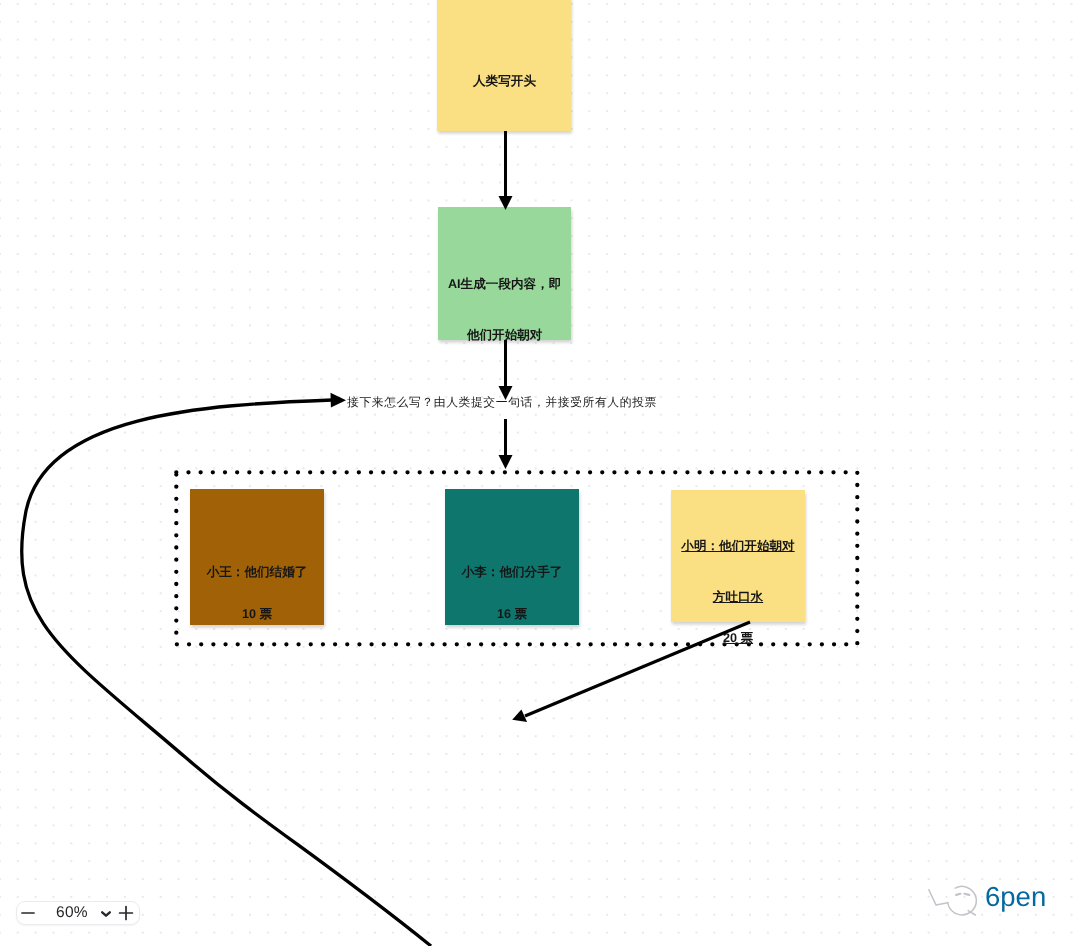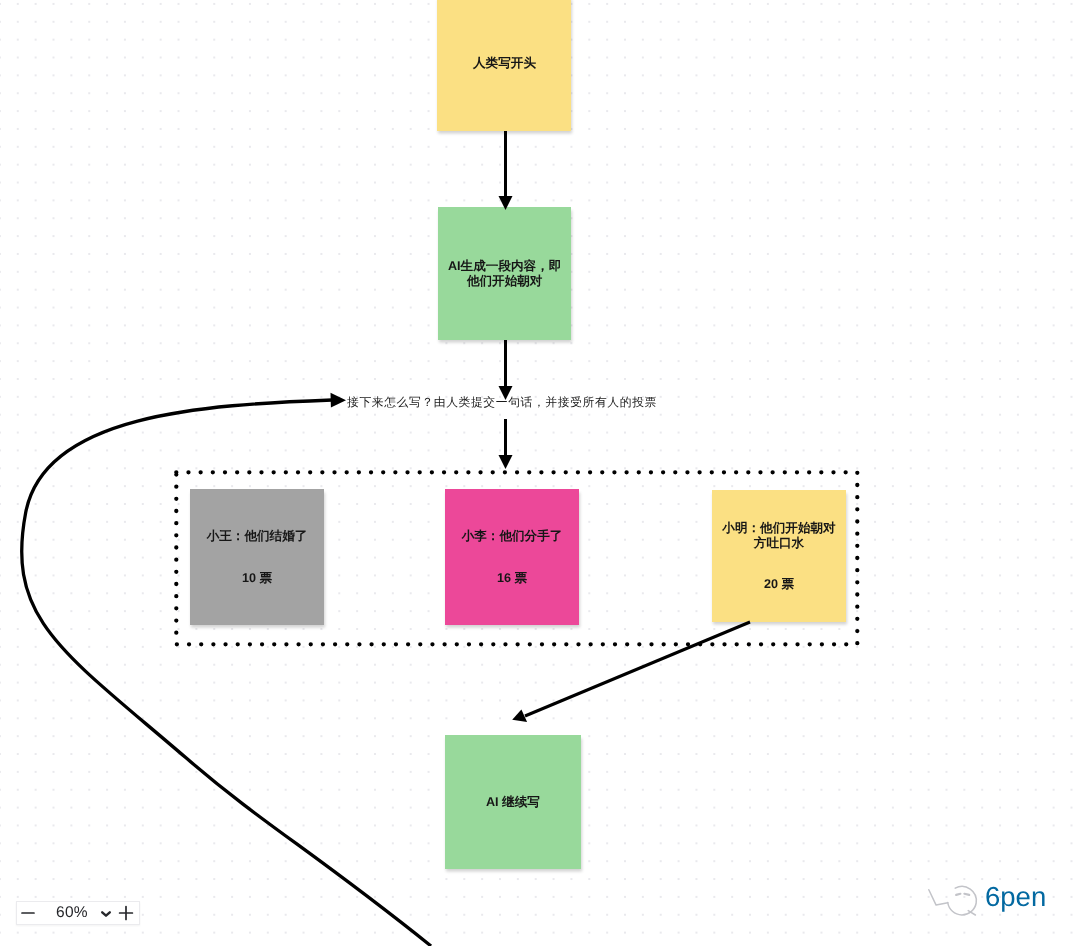--- a/index.html
+++ b/index.html
@@ -11,38 +11,38 @@
     background-image:radial-gradient(circle, #e9e9ed 0.85px, transparent 1.05px);
     background-size:17.86px 17.86px;background-position:-9px -5px;}
   .node{position:absolute;box-sizing:border-box;display:flex;align-items:center;justify-content:center;
     text-align:center;font-size:12.6px;line-height:14.5px;color:#161616;font-weight:700;
     box-shadow:1px 2.5px 3px rgba(0,0,0,.18);}
   svg.edges{position:absolute;left:0;top:0;width:1080px;height:946px;overflow:visible;}
   .lbl{position:absolute;font-size:11px;color:#1a1a1a;font-weight:400;white-space:nowrap;
     opacity:.999;will-change:transform;}
   .group{position:absolute;box-sizing:border-box;}
   #zoombar{position:absolute;left:16px;top:901px;width:124px;height:24px;display:flex;align-items:center;
-    background:#fff;border:1px solid #ebebee;border-radius:0;box-shadow:0 1px 2px rgba(0,0,0,.05);
+    background:#fff;border:1px solid #ebebee;border-radius:9px;box-shadow:0 1px 2px rgba(0,0,0,.05);
     box-sizing:border-box;}
   .zbtn{background:none;border:0;padding:0;margin:0;cursor:pointer;color:#25262a;
     font-family:"Liberation Sans",sans-serif;line-height:1;
     display:flex;align-items:center;justify-content:center;height:22px;}
   .zminus{width:37px;padding-right:13px;}
   .zplus{width:26px;padding-right:2px;}
   .zlevel{opacity:.999;font-size:15.5px;color:#25262a;font-weight:400;width:40px;text-align:center;letter-spacing:.2px;}
   .zchev{width:24px;padding-left:6px;}
 
   #n-start{left:437px;top:-4px;width:134px;height:135px;background:#fbe083;}
   #n-ai1{left:438px;top:207px;width:133px;height:133px;background:#98d99b;padding:0 8px;}
   #n-ai2{left:445px;top:735px;width:136px;height:134px;background:#98d99b;}
-  #n-opt1{left:190px;top:489px;width:134px;height:136px;background:#a3a3a3;}
-  #n-opt2{left:445px;top:489px;width:134px;height:136px;background:#ec4899;}
-  #n-opt3{left:712px;top:490px;width:134px;height:132px;background:#fbe083;padding:3px 6px;}
+  #n-opt1{left:190px;top:489px;width:134px;height:136px;background:#a16207;}
+  #n-opt2{left:445px;top:489px;width:134px;height:136px;background:#0f766e;}
+  #n-opt3{left:671px;top:490px;width:134px;height:132px;background:#fbe083;padding:3px 6px;text-decoration:underline;}
   .sticky-inner{width:100%;}
-  .node *, .node > span{will-change:transform;position:relative;}
+  .node *, .node > span{will-change:transform;position:relative;margin-top:36px;}
   .votes{margin-top:27px;}
 
   #voting-group{left:173.7px;top:469.7px;}
 
   #lbl-question{left:347px;top:395px;font-size:11.8px;letter-spacing:0.6px;line-height:14px;}
 
   #watermark{position:absolute;left:925px;top:883px;display:flex;align-items:flex-start;gap:6px;}
   .wm-text{opacity:.999;font-size:27.5px;color:#0369a1;font-family:"Liberation Sans",sans-serif;letter-spacing:0px;line-height:30px;margin-top:-1px;}
 </style>
 </head>
@@ -83,23 +83,20 @@
   <div class="node sticky" id="n-opt3">
     <div class="sticky-inner">
       <div class="node-lines">
         <div>小明：他们开始朝对</div>
         <div>方吐口水</div>
       </div>
       <div class="votes">20 票</div>
     </div>
   </div>
 
-  <div class="node" id="n-ai2">
-    <span>AI 继续写</span>
-  </div>
 
   <div class="lbl" id="lbl-question">接下来怎么写？由人类提交一句话，并接受所有人的投票</div>
 
   <svg class="edges" viewBox="0 0 1080 946">
     <g fill="#000" stroke="#000">
       <path d="M505.5,131 L505.5,197" stroke-width="3.0" fill="none"></path>
       <path d="M505.5,210 L498.5,196 L512.5,196 Z" stroke="none"></path>
       <path d="M505.5,340 L505.5,387" stroke-width="3.0" fill="none"></path>
       <path d="M505.5,400 L498.5,386 L512.5,386 Z" stroke="none"></path>
       <path d="M505.5,419 L505.5,456" stroke-width="3.0" fill="none"></path>

